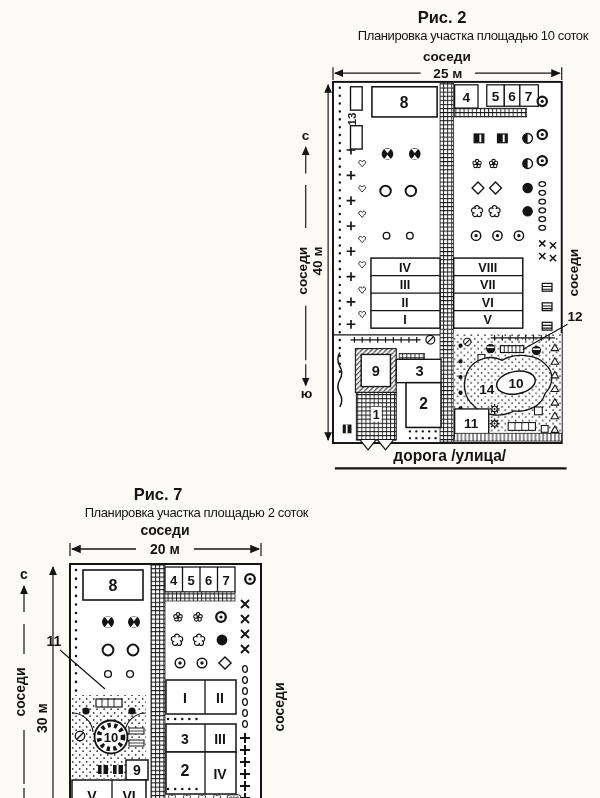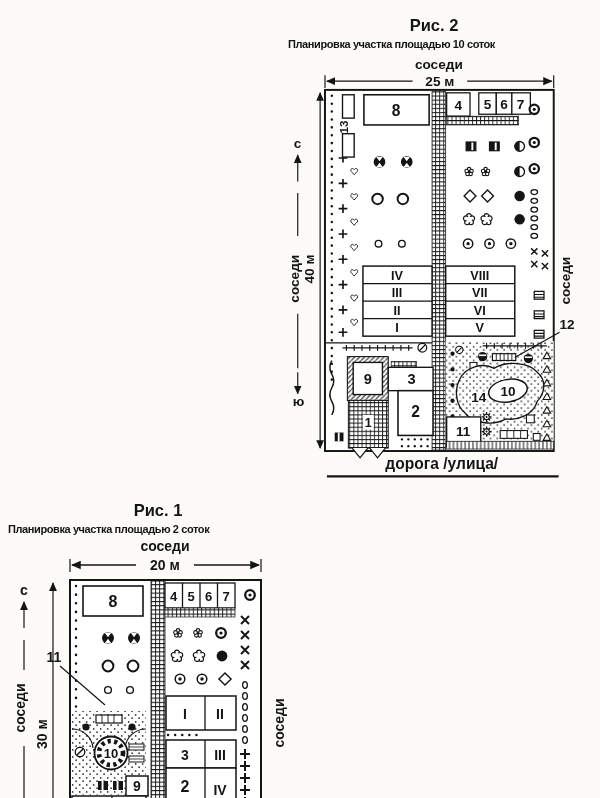--- a/index.html
+++ b/index.html
@@ -3,21 +3,21 @@
 <meta charset="utf-8">
 <style>
   html,body{margin:0;padding:0;background:#e9e7e0;}
   .page{position:relative;width:600px;height:798px;background:#fcfbf7;color:#141414;
         font-family:"Liberation Sans","DejaVu Sans",sans-serif;box-sizing:border-box;
         padding:4px 8px 0 8px;overflow:hidden;}
   .fig{box-sizing:border-box;}
   .fig1l{float:left;width:300px;}
   .fig2r{float:right;width:292px;margin-bottom:30px;}
   .cap1{text-align:center;font-weight:bold;font-size:16.5px;line-height:19px;}
-  .cap2{text-align:left;font-weight:bold;font-size:11px;line-height:18px;letter-spacing:-0.4px;}
+  .cap2{text-align:right;font-weight:normal;font-size:13px;line-height:18px;letter-spacing:-0.4px;}
   svg text{font-family:"Liberation Sans","DejaVu Sans",sans-serif;font-weight:bold;fill:#141414;}
   .pt12{font-size:12px}.pt13{font-size:13px}.pt14{font-size:14px}.pt15{font-size:15px}.pt16{font-size:16px}
   .defsvg{position:absolute;width:0;height:0;}
 </style>
 </head>
 <body>
 
 <svg class="defsvg">
   <defs>
     <marker id="arr" viewBox="0 0 10 10" refX="9" refY="5" markerWidth="7.5" markerHeight="7.5" orient="auto-start-reverse">
@@ -202,21 +202,21 @@
         <ellipse rx="3.4" ry="2.5" fill="#fff" stroke="#141414" stroke-width="1.3"></ellipse>
       </g>
     <g id="s-vwave">
         <path d="M0,0 q-3.5,5 0,10 q3.5,5 0,10" fill="none" stroke="#141414" stroke-width="1.5"></path>
       </g>
   </defs>
 </svg>
 
 <div class="page">
 
-  <figure class="fig fig2r" style="margin:12px;">
+  <figure class="fig fig2r" style="margin:4px;">
     <div class="cap1">Рис. 2</div>
     <div class="cap2">Планировка участка площадью 10 соток</div>
     <svg width="292" height="432" viewBox="0 0 300 432">
       <text x="155" y="11" class="pt14" text-anchor="middle">соседи</text>
       <path d="M38,17V30M273,17V30" stroke="#141414" stroke-width="1.2"></path>
       <line x1="40" y1="23" x2="128" y2="23" stroke="#141414" stroke-width="1.3" marker-start="url(#arr)"></line>
       <line x1="184" y1="23" x2="271" y2="23" stroke="#141414" stroke-width="1.3" marker-end="url(#arr)"></line>
       <text x="156" y="28" class="pt14" text-anchor="middle">25 м</text>
 
       <text x="6" y="92" class="pt14">с</text>
@@ -412,21 +412,21 @@
 
       <line x1="279" y1="281" x2="233" y2="307" stroke="#141414" stroke-width="1.2"></line>
       <text x="279" y="278" class="pt14">12</text>
 
       <text x="158" y="421" class="pt16" text-anchor="middle">дорога /улица/</text>
       <line x1="40" y1="429" x2="278" y2="429" stroke="#141414" stroke-width="2.4"></line>
     </svg>
   </figure>
 
   <figure class="fig fig1l" style="margin:0;">
-    <div class="cap1">Рис. 1</div>
+    <div class="cap1">Рис. 7</div>
     <div class="cap2">Планировка участка площадью 2 соток</div>
     <svg width="300" height="357" viewBox="0 0 300 357">
       <text x="157" y="13" class="pt14" text-anchor="middle">соседи</text>
       <path d="M62,21V34M253,21V34" stroke="#141414" stroke-width="1.2"></path>
       <line x1="64" y1="27" x2="128" y2="27" stroke="#141414" stroke-width="1.3" marker-start="url(#arr)"></line>
       <line x1="186" y1="27" x2="251" y2="27" stroke="#141414" stroke-width="1.3" marker-end="url(#arr)"></line>
       <text x="157" y="32" class="pt14" text-anchor="middle">20 м</text>
 
       <text x="12" y="57" class="pt14">с</text>
       <line x1="16" y1="90" x2="16" y2="64" stroke="#141414" stroke-width="1.2" marker-end="url(#arr)"></line>

